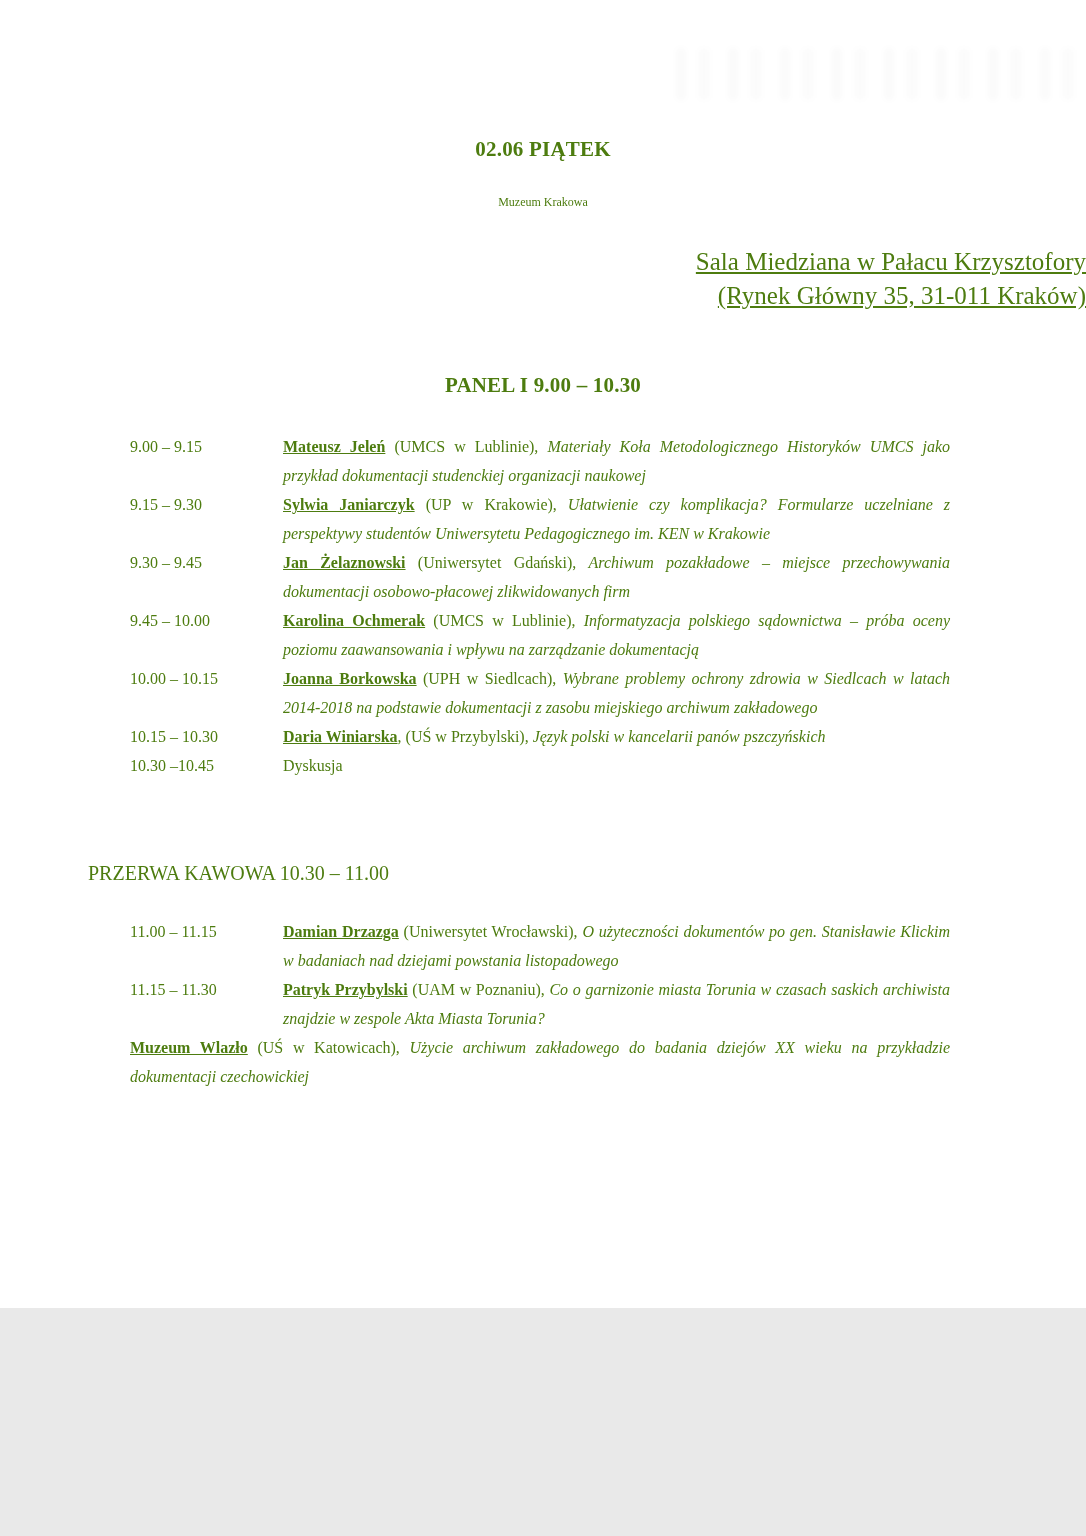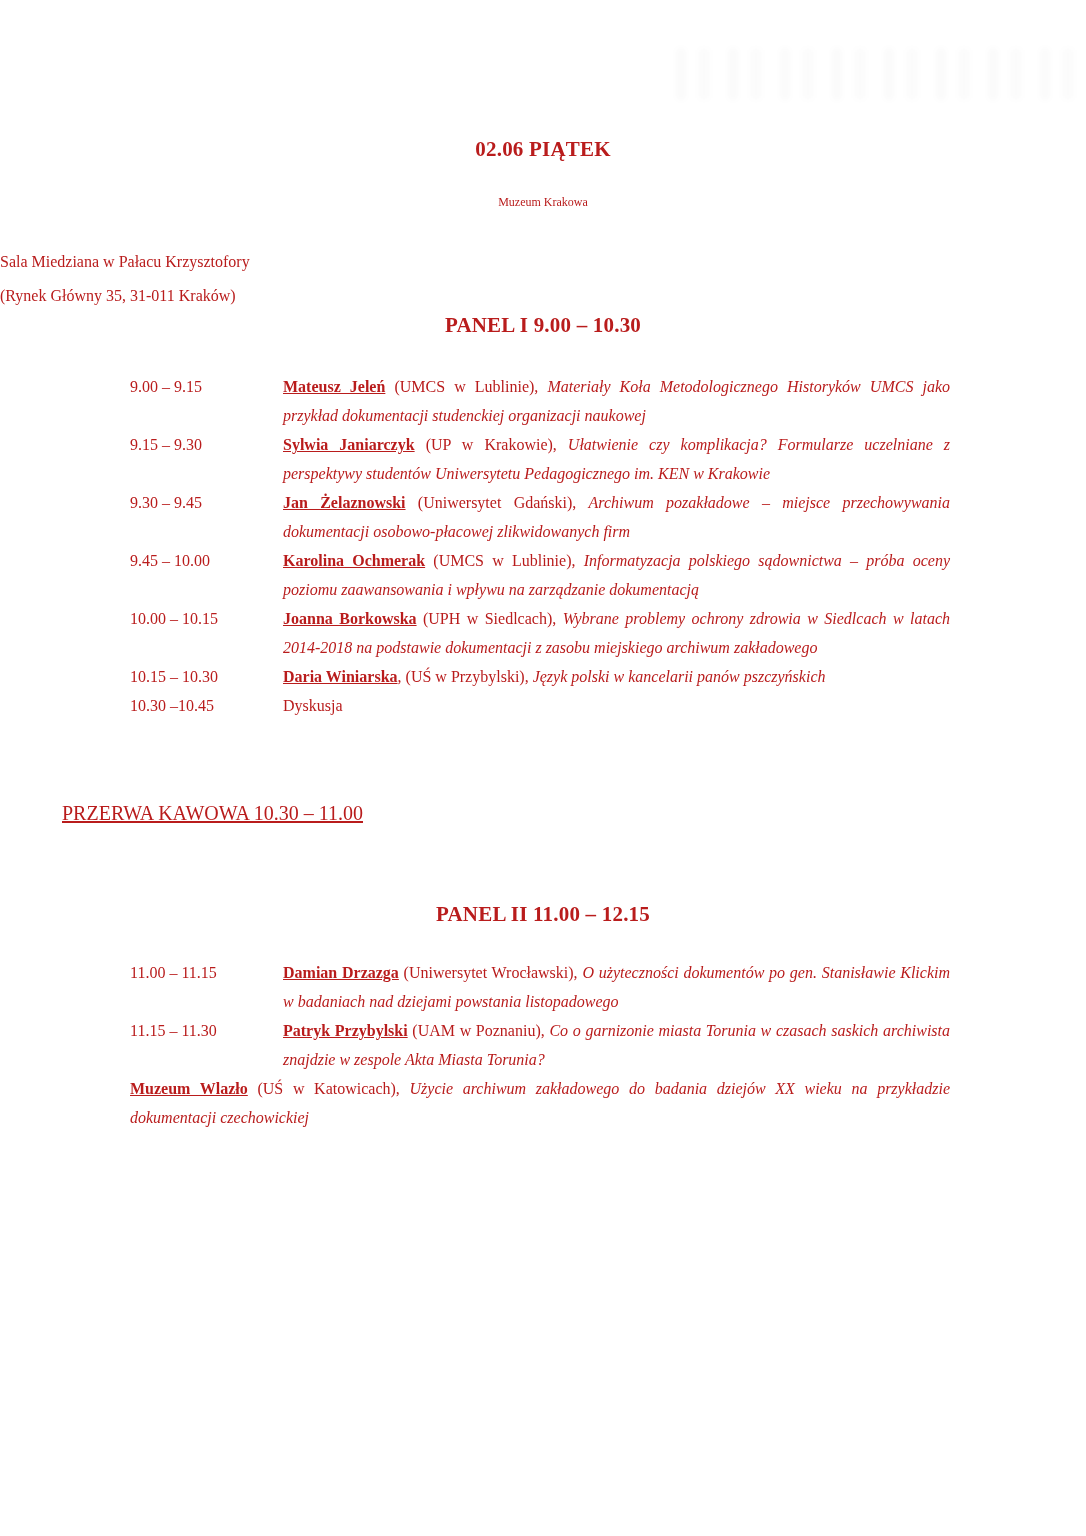--- a/index.html
+++ b/index.html
@@ -1,23 +1,23 @@
 <!DOCTYPE html>
 <html lang="pl"><head>
 <meta charset="utf-8">
 <title>02.06 PIĄTEK — Program</title>
 <style>
   html, body { margin: 0; padding: 0; background: #e9e9e9; }
   .page {
     position: relative;
     width: 1086px;
-    height: 1536px;
+    height: 1308px;
     margin: 0 auto;
     background: #ffffff;
-    color: #b91c1c;
+    color: #4d7c0f;
     font-family: "Liberation Serif", serif;
     box-sizing: border-box;
     padding-top: 137px;
     overflow: hidden;
   }
   
   .scan-artifact {
     position: absolute;
     top: 48px;
     right: 10px;
@@ -37,30 +37,32 @@
     line-height: 24px;
     letter-spacing: .2px;
   }
   .h-venue {
     text-align: center;
     font-size: 12px;
     line-height: 24px;
     margin-top: 29px;
   }
   .h-room, .h-address {
-    text-align: left;
-    font-size: 16px;
+    text-align: right;
+    font-size: 25px;
     line-height: 34px;
+    text-decoration: underline;
   }
   .h-room { margin-top: 31px; }
   .panel-title {
     text-align: center;
     font-weight: bold;
     font-size: 21px;
     line-height: 24px;
+    margin-top: 60px;
     letter-spacing: .2px;
   }
   .panel-title.p2 { margin-top: 77px; }
   .entries {
     margin-left: 130px;
     width: 820px;
     margin-top: 35px;
   }
   .entries.p2 { margin-top: 32px; }
   .entry-row {
@@ -73,25 +75,24 @@
     width: 153px;
     white-space: nowrap;
   }
   .entry-content {
     flex: 1 1 auto;
     text-align: justify;
   }
   .speaker { font-weight: bold; text-decoration: underline; }
   .title-italic { font-style: italic; }
   .break-line {
-    margin-left: 62px;
+    margin-left: 88px;
     margin-top: 81px;
     font-size: 20px;
     line-height: 24px;
-    text-decoration: underline;
   }
 </style>
 </head>
 <body>
 
 <div class="page">
   <div class="scan-artifact"></div>
 
   <div class="h-date">02.06 PIĄTEK</div>
   <div class="h-venue">Muzeum Krakowa</div>
@@ -131,21 +132,20 @@
   </div>
 
   <div class="entry-row">
     <div class="entry-time">10.30 –10.45</div>
     <div class="entry-content"><span class="speaker"></span><span class="mid">Dyskusja</span><span class="title-italic"></span></div>
   </div>
 </div>
 
   <div class="break-line">PRZERWA KAWOWA 10.30 – 11.00</div>
 
-  <div class="panel-title p2">PANEL II 11.00 – 12.15</div>
   <div class="entries p2">
   <div class="entry-row">
     <div class="entry-time">11.00 – 11.15</div>
     <div class="entry-content"><span class="speaker">Damian Drzazga</span><span class="mid"> (Uniwersytet Wrocławski), </span><span class="title-italic">O użyteczności dokumentów po gen. Stanisławie Klickim w badaniach nad dziejami powstania listopadowego</span></div>
   </div>
 
   <div class="entry-row">
     <div class="entry-time">11.15 – 11.30</div>
     <div class="entry-content"><span class="speaker">Patryk Przybylski</span><span class="mid"> (UAM w Poznaniu), </span><span class="title-italic">Co o garnizonie miasta Torunia w czasach saskich archiwista znajdzie w zespole Akta Miasta Torunia?</span></div>
   </div>

